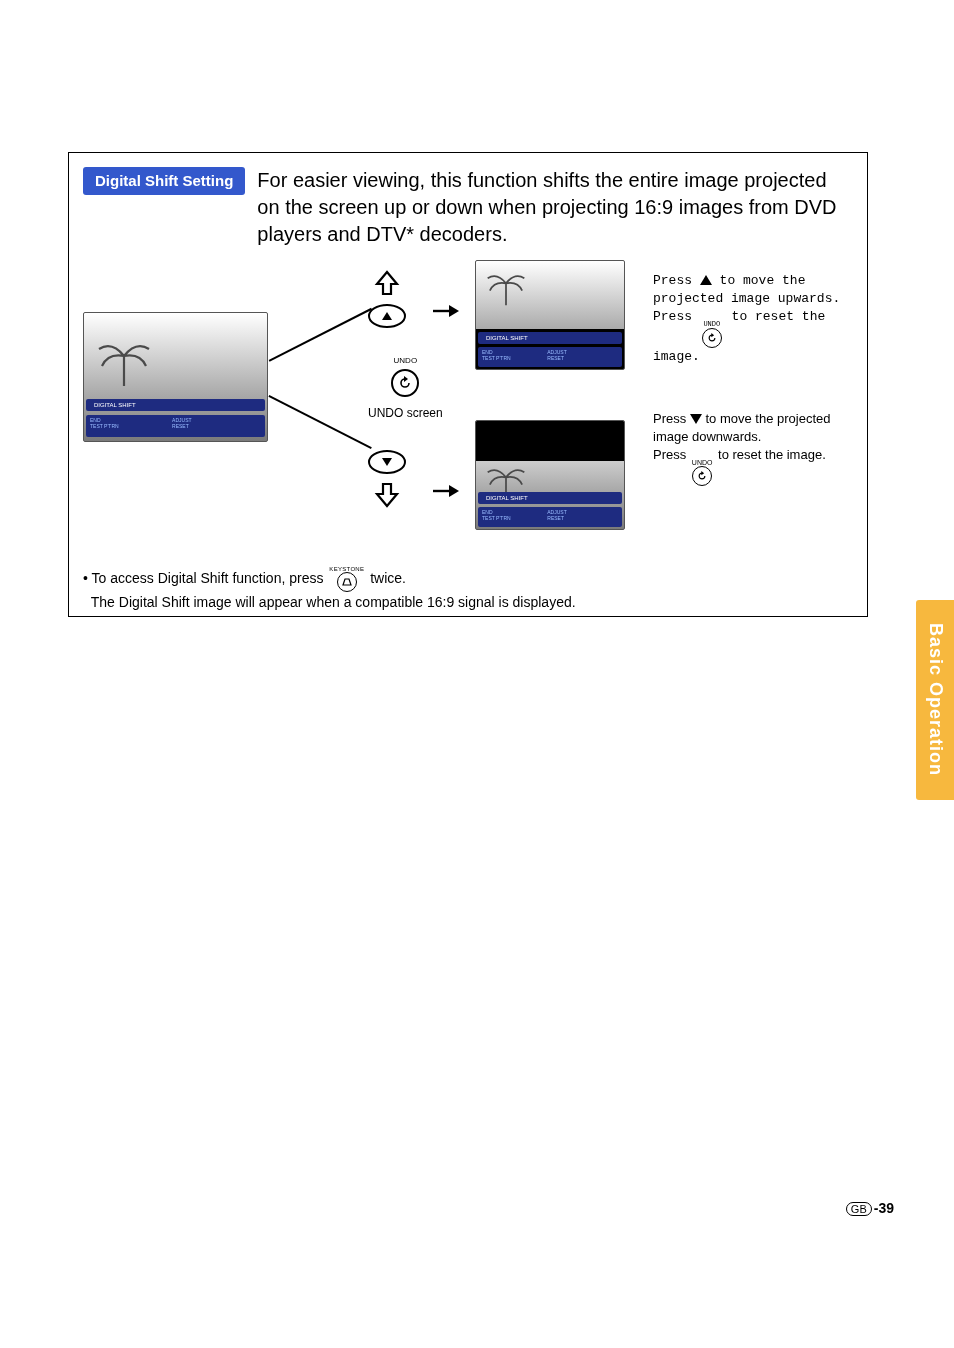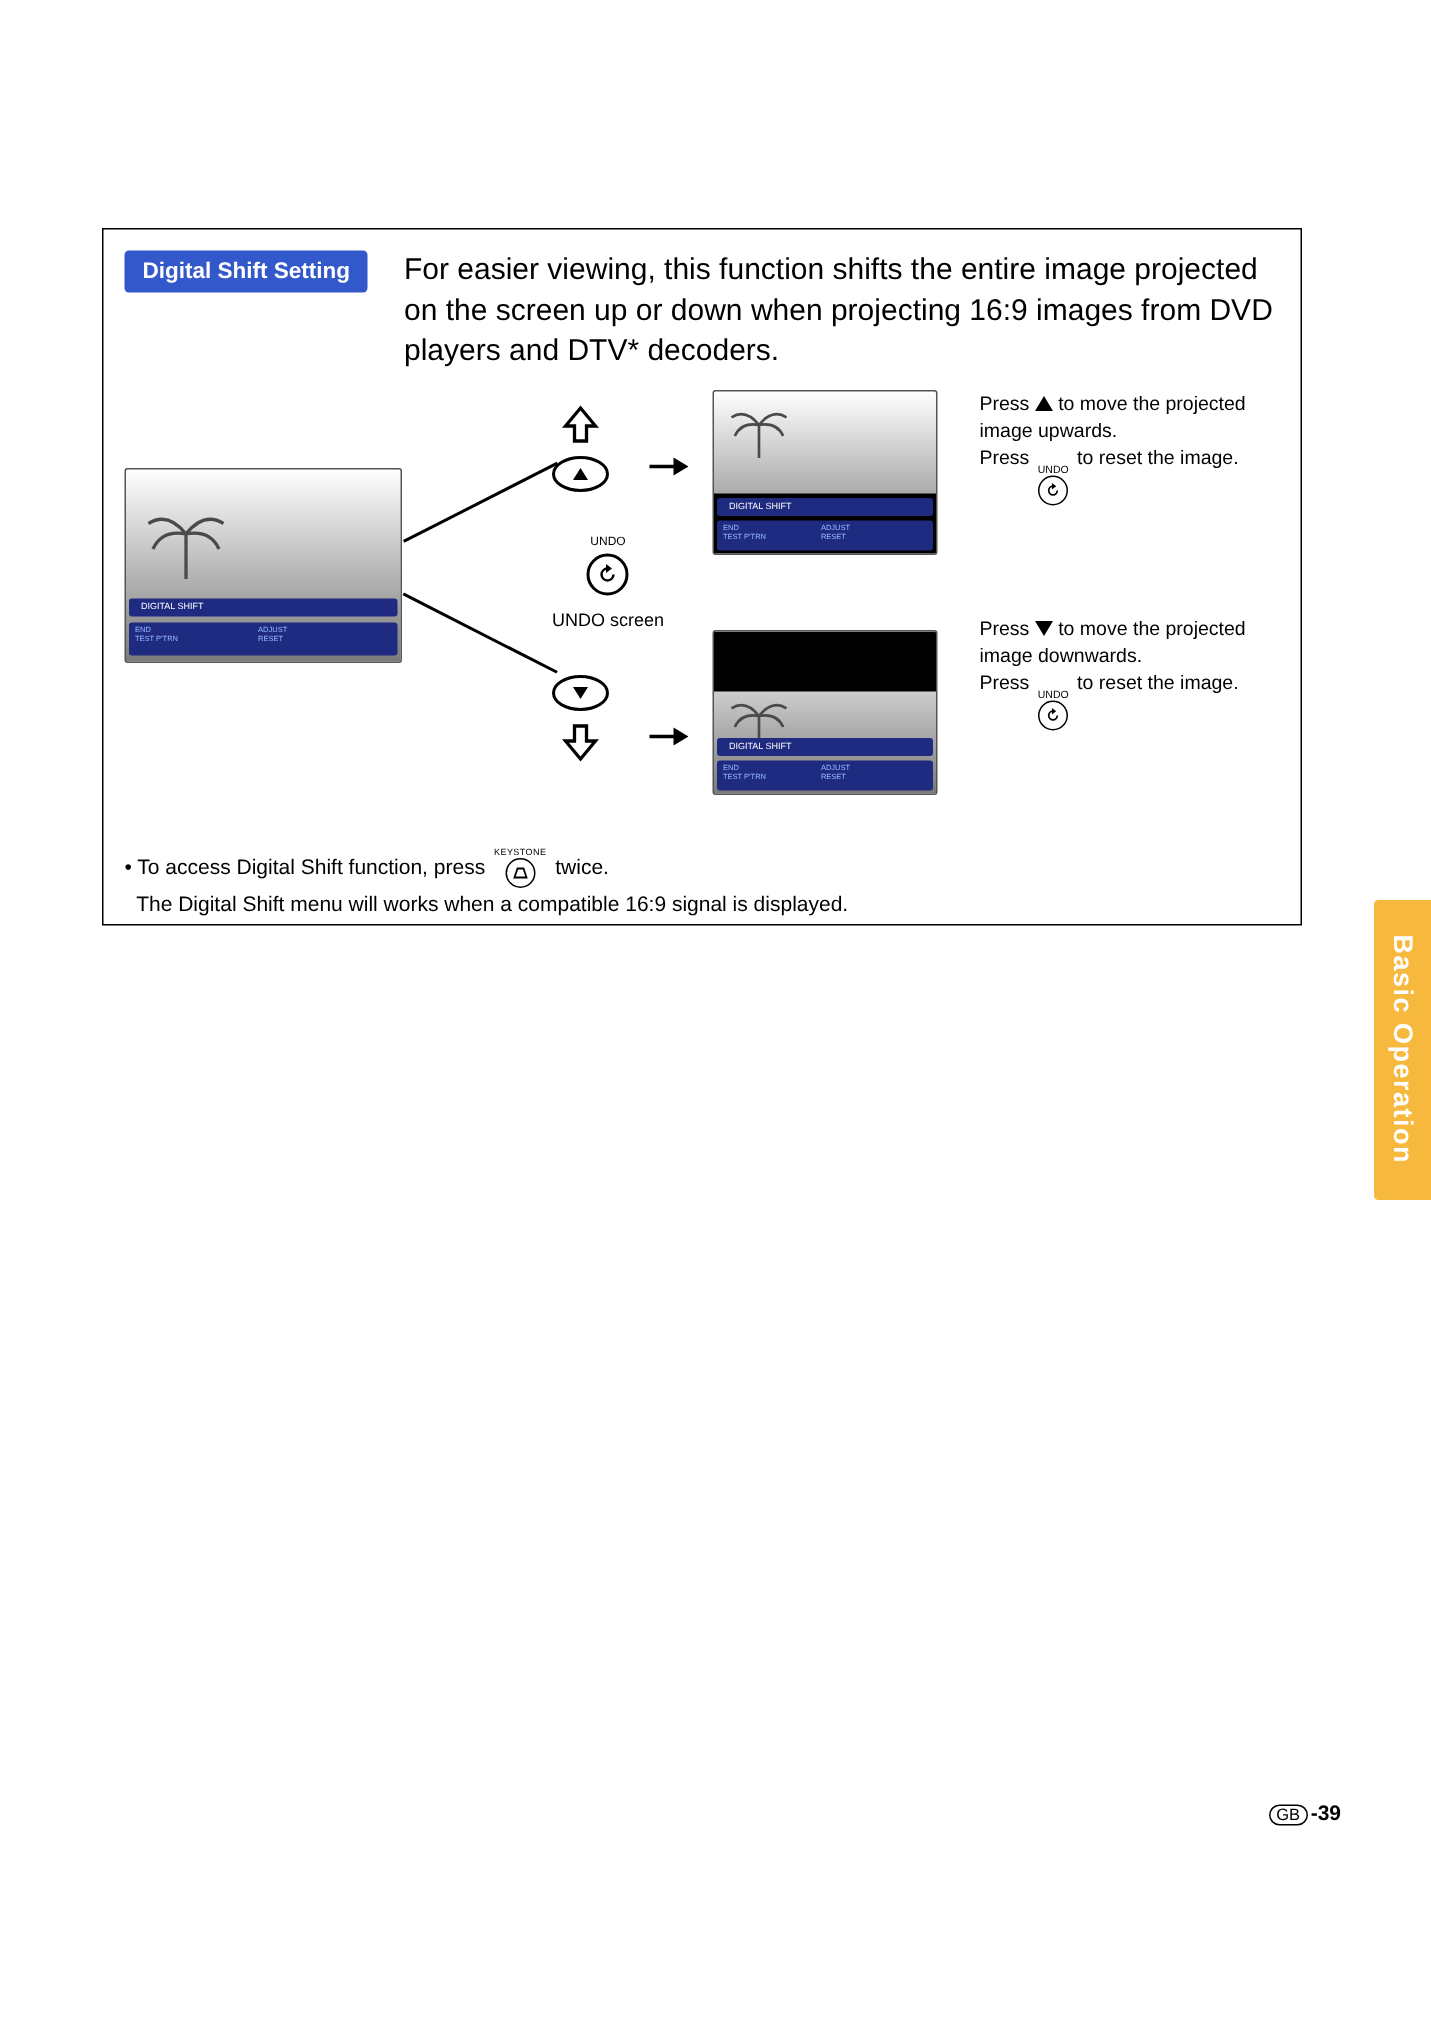--- a/index.html
+++ b/index.html
@@ -1,21 +1,21 @@
 <!DOCTYPE html>
 <html><head>
 <meta charset="utf-8">
 <style>
   * { box-sizing: border-box; margin: 0; padding: 0; }
   html, body { width: 954px; height: 1348px; font-family: Arial, Helvetica, sans-serif; background: #fff; color: #000; }
   .page { position: relative; width: 954px; height: 1348px; }
   .side-tab { position: absolute; right: 0; top: 600px; width: 38px; height: 200px; background: #f7b83e; border-top-left-radius: 3px; border-bottom-left-radius: 3px; display:flex; align-items:center; justify-content:center; }
   .side-tab span { writing-mode: vertical-rl; color: #fff; font-weight: bold; font-size: 18px; letter-spacing: 1px; }
   .content-box { position: absolute; left: 68px; top: 152px; width: 800px; border: 1px solid #000; padding: 14px 14px 4px 14px; font-size: 14px; line-height: 1.35; }
-  .row-top { display:flex; gap: 24px; margin-bottom: 12px; }
+  .row-top { display:flex; gap: 12px; margin-bottom: 12px; }
   .pill { background: #3358cc; color: #fff; font-weight: bold; font-size: 15px; padding: 4px 12px; white-space: nowrap; border-radius: 3px; align-self: flex-start; }
   .desc { font-size: 20px; line-height: 1.35; }
   .diagram-zone { position: relative; height: 300px; margin-bottom: 6px; }
   .screen { width: 170px; height: 96px; background: linear-gradient(#fff, #b5b5b5 55%, #7a7a7a); border: 1px solid #555; border-radius: 2px; position: absolute; overflow:hidden; }
   .screen.small { width: 150px; height: 110px; }
   .screen .bar { position:absolute; left:2px; height:12px; background:#1e2b80; color:#fff; font-size:6px; padding-left:8px; line-height:12px; right:2px; border-radius:2px; }
   .screen .sub { position:absolute; left:2px; height:22px; background:#1e2b80; right:2px; border-radius:2px; font-size:5px; color:#9bf; padding:2px 4px; line-height:1.2; }
   .screen.wide { width: 190px; height: 110px; }
   .icon-btn { position:absolute; display:flex; flex-direction:column; align-items:center; font-size:11px; }
   .ov { width: 38px; height: 24px; border: 2px solid #000; border-radius: 50%/50%; display:flex; align-items:center; justify-content:center; background:#fff; }
@@ -139,21 +139,21 @@
         <svg class="palmtree" viewBox="0 0 60 60" width="44" height="44" style="left:8px; top:38px;">
             <path d="M30 55 L30 25 M30 25 Q18 10 5 18 M30 25 Q42 10 55 18 M30 25 Q14 22 8 35 M30 25 Q46 22 52 35" stroke="#4a4a4a" stroke-width="2.4" fill="none"></path>
           </svg>
         <div class="bar" style="bottom:25px;"><span>DIGITAL SHIFT</span></div>
         <div class="sub" style="bottom:2px;height:20px;">
           <span style="display:inline-block;width:48%"><span>END</span></span><span>ADJUST</span><br>
           <span style="display:inline-block;width:48%"><span>TEST P'TRN</span></span><span>RESET</span>
         </div>
       </div>
 
-      <div class="rcol illus-text" style="top:0px;">
+      <div class="rcol illus-text" style="top:12px;font-family:Liberation Mono, monospace;">
         <span>Press </span><span class="tri up"></span><span> to move the projected image upwards.</span><br>
         <span>Press </span><span class="undo-inline">
             <span class="lbl">UNDO</span>
             <span class="circ">
               <svg width="10" height="10" viewBox="0 0 14 14">
                 <path d="M11 7 A4 4 0 1 1 7 3" fill="none" stroke="#000" stroke-width="1.6"></path>
                 <polygon points="6,0 10,3 6,6" fill="#000"></polygon>
               </svg>
             </span>
           </span><span> to reset the image.</span>
@@ -177,21 +177,21 @@
 
     <div class="bullets">
       <div>• <span>To access Digital Shift function, press </span><span class="key-inline">
             <span class="lbl">KEYSTONE</span>
             <span class="circ">
               <svg width="10" height="8" viewBox="0 0 10 8">
                 <path d="M3 1 L7 1 L9 7 L1 7 Z" fill="none" stroke="#000" stroke-width="1.2"></path>
               </svg>
             </span>
           </span><span> twice.</span><br>
-      &nbsp;&nbsp;<span>The Digital Shift menu will works when a compatible 16:9 signal is displayed.</span></div>
+      &nbsp;&nbsp;<span>The Digital Shift image will appear when a compatible 16:9 signal is displayed.</span></div>
     </div>
 
   </div>
 
   <div class="page-num">
     <span class="gb">GB</span><span>-39</span>
   </div>
 
 </div>
 

